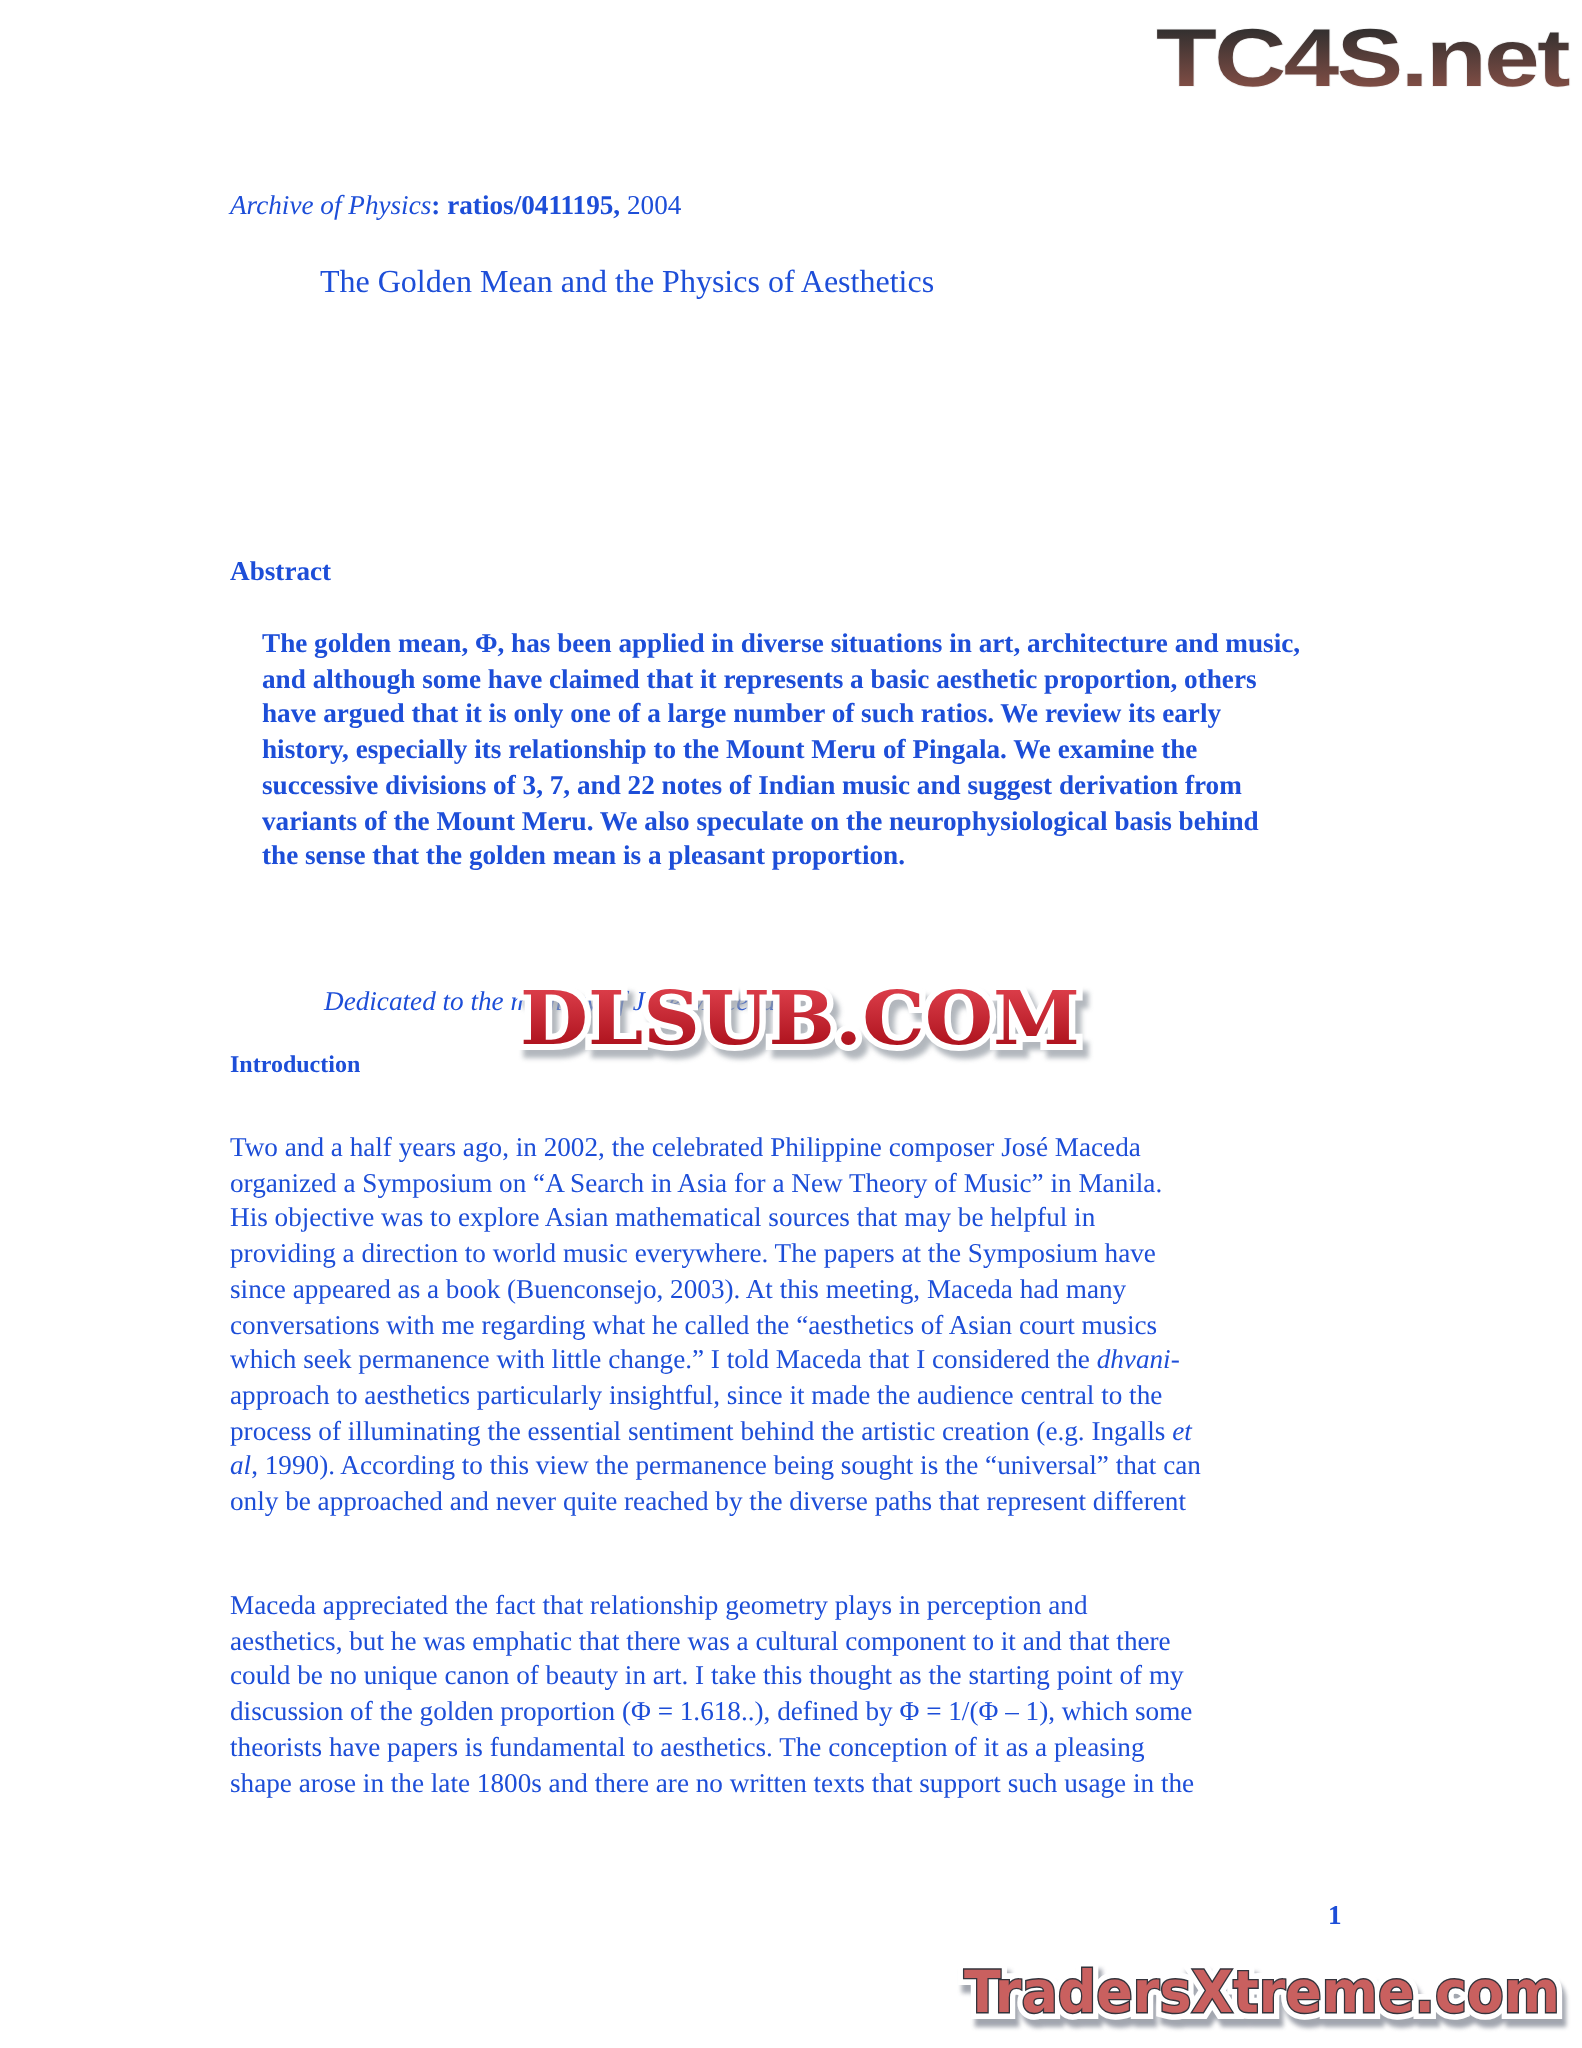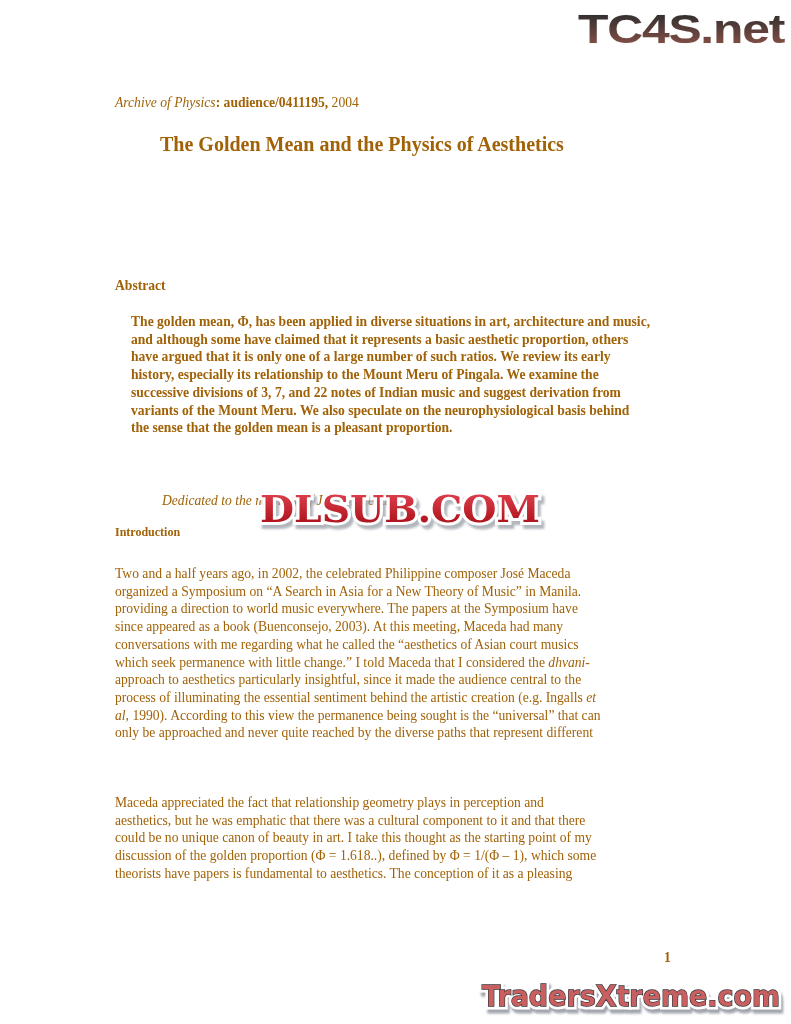--- a/index.html
+++ b/index.html
@@ -3,30 +3,30 @@
 <meta charset="utf-8">
 <style>
   * { margin:0; padding:0; box-sizing:border-box; }
   html,body { background:#888; }
   .page {
     position:relative;
     width:791px; height:1024px;
     margin:0 auto;
     background:#ffffff;
     font-family:"Liberation Serif", serif;
-    color:#a16207;
+    color:#1d4ed8;
     font-size:13.6px;
     overflow:hidden;
   }
   .line { line-height:17.7px; white-space:pre; }
   .i { font-style:italic; }
   .b { font-weight:bold; }
 
   #arxiv-line   { position:absolute; left:115px; top:94px;  }
-  #paper-title  { position:absolute; left:160px; top:133px; font-weight:bold; font-size:20px; }
+  #paper-title  { position:absolute; left:160px; top:133px; font-weight:normal; font-size:16px; }
   #author-block { position:absolute; left:257px; top:189px; }
   #abstract-heading { position:absolute; left:115px; top:278px; font-weight:bold; }
   #abstract-body    { position:absolute; left:131px; top:313px;font-weight:bold; }
   #dedication   { position:absolute; left:162px; top:492px; font-style:italic; }
   #intro-heading{ position:absolute; left:115px; top:525px; font-weight:bold; font-size:12px; }
   #intro-para-1 { position:absolute; left:115px; top:565px; }
   #intro-para-2 { position:absolute; left:115px; top:794px; }
   #page-number  { position:absolute; left:664px; top:950px; font-weight:bold; }
 
   #wm-top    { position:absolute; left:570px; top:2px;   z-index:5; }
@@ -41,21 +41,21 @@
   <svg id="wm-top" width="222" height="54">
     <defs>
       <linearGradient id="g-top" x1="0" y1="0" x2="0" y2="1">
         <stop offset="0.15" stop-color="#2e2e2e"></stop>
         <stop offset="1" stop-color="#96564b"></stop>
       </linearGradient>
     </defs>
     <text x="8" y="41" font-family="Liberation Sans, sans-serif" font-weight="bold" font-size="41" letter-spacing="-1" fill="url(#g-top)" stroke="#f3f3f3" stroke-width="0.8" paint-order="stroke" textLength="206" lengthAdjust="spacingAndGlyphs">TC4S.net</text>
   </svg>
 
-  <div id="arxiv-line" class="line"><span class="i">Archive of Physics</span><span class="b">: audience/0411195,</span><span> 2004</span></div>
+  <div id="arxiv-line" class="line"><span class="i">Archive of Physics</span><span class="b">: ratios/0411195,</span><span> 2004</span></div>
   <div id="paper-title">The Golden Mean and the Physics of Aesthetics</div>
 
   <div id="abstract-heading">Abstract</div>
   <div id="abstract-body">
     <div class="line">The golden mean, Φ, has been applied in diverse situations in art, architecture and music,</div>
     <div class="line">and although some have claimed that it represents a basic aesthetic proportion, others</div>
     <div class="line">have argued that it is only one of a large number of such ratios. We review its early</div>
     <div class="line">history, especially its relationship to the Mount Meru of Pingala. We examine the</div>
     <div class="line">successive divisions of 3, 7, and 22 notes of Indian music and suggest derivation from</div>
     <div class="line">variants of the Mount Meru. We also speculate on the neurophysiological basis behind</div>
@@ -76,36 +76,38 @@
     </defs>
     <text x="10" y="44" font-family="DejaVu Serif, serif" font-weight="bold" font-size="37" fill="#9aa0a8" stroke="#9aa0a8" stroke-width="6" paint-order="stroke" opacity="0.75" filter="url(#blur1)" transform="translate(3,4)" textLength="280" lengthAdjust="spacingAndGlyphs">DLSUB.COM</text>
     <text x="10" y="44" font-family="DejaVu Serif, serif" font-weight="bold" font-size="37" fill="url(#g-mid)" stroke="#ffffff" stroke-width="6" paint-order="stroke" textLength="280" lengthAdjust="spacingAndGlyphs">DLSUB.COM</text>
   </svg>
 
   <div id="intro-heading">Introduction</div>
 
   <div id="intro-para-1">
     <div class="line">Two and a half years ago, in 2002, the celebrated Philippine composer José Maceda</div>
     <div class="line">organized a Symposium on “A Search in Asia for a New Theory of Music” in Manila.</div>
+    <div class="line">His objective was to explore Asian mathematical sources that may be helpful in</div>
     <div class="line">providing a direction to world music everywhere. The papers at the Symposium have</div>
     <div class="line">since appeared as a book (Buenconsejo, 2003). At this meeting, Maceda had many</div>
     <div class="line">conversations with me regarding what he called the “aesthetics of Asian court musics</div>
     <div class="line"><span>which seek permanence with little change.” I told Maceda that I considered the </span><span class="i">dhvani</span><span>-</span></div>
     <div class="line">approach to aesthetics particularly insightful, since it made the audience central to the</div>
     <div class="line"><span>process of illuminating the essential sentiment behind the artistic creation (e.g. Ingalls </span><span class="i">et</span></div>
     <div class="line"><span class="i">al</span><span>, 1990). According to this view the permanence being sought is the “universal” that can</span></div>
     <div class="line">only be approached and never quite reached by the diverse paths that represent different</div>
   </div>
 
   <div id="intro-para-2">
     <div class="line">Maceda appreciated the fact that relationship geometry plays in perception and</div>
     <div class="line">aesthetics, but he was emphatic that there was a cultural component to it and that there</div>
     <div class="line">could be no unique canon of beauty in art. I take this thought as the starting point of my</div>
     <div class="line">discussion of the golden proportion (Φ = 1.618..), defined by Φ = 1/(Φ – 1), which some</div>
     <div class="line">theorists have papers is fundamental to aesthetics. The conception of it as a pleasing</div>
+    <div class="line">shape arose in the late 1800s and there are no written texts that support such usage in the</div>
   </div>
 
   <div id="page-number">1</div>
 
   <svg id="wm-bottom" width="318" height="48">
     <defs>
       <filter id="blur2">
           <feGaussianBlur stdDeviation="1"></feGaussianBlur>
         </filter>
     </defs>

